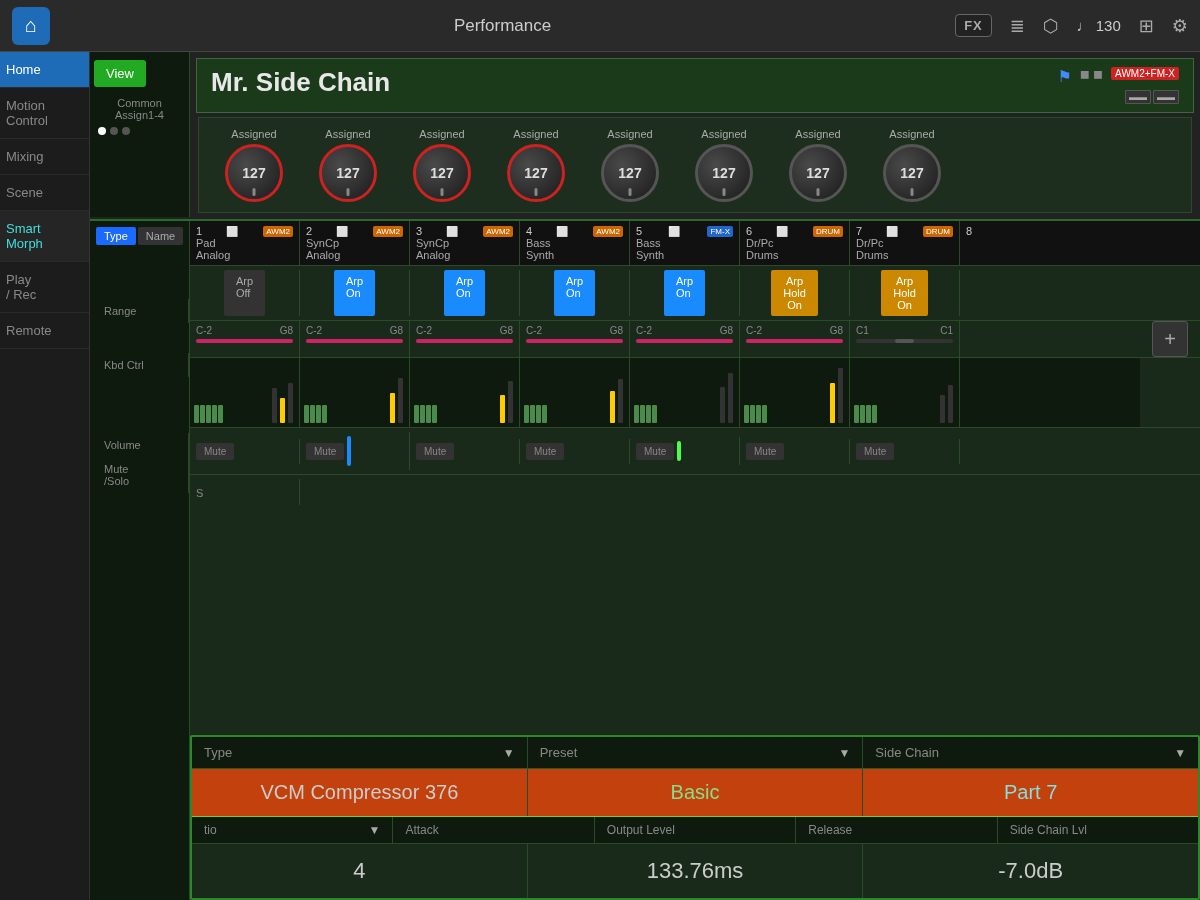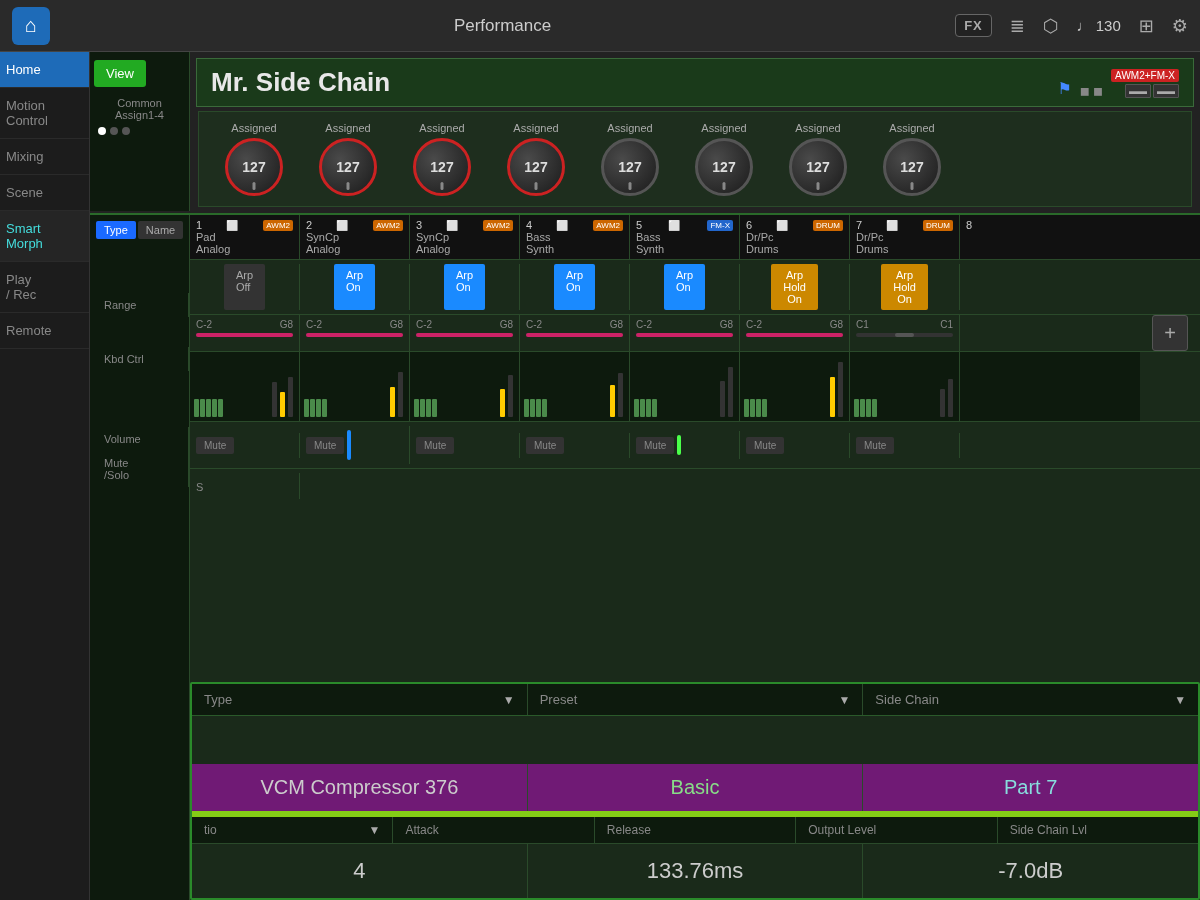--- a/index.html
+++ b/index.html
@@ -240,23 +240,22 @@
       border-right: 1px solid #2a4a2a;
       display: flex;
       justify-content: space-between;
       align-items: center;
     }
     .bp-header-cell.last { border-right: none; }
     .bp-arrow { color: #aaa; font-size: 12px; }
 
     .bp-value-row {
       display: flex;
-      background: #701a75;
-      border-bottom: 6px solid #84cc16;
-      margin-top: 48px;
+      background: #c2410c;
+      border-bottom: 1px solid #84cc16;
     }
     .bp-value-cell {
       flex: 1;
       padding: 12px;
       text-align: center;
       color: #ccc;
       font-size: 20px;
       border-right: 1px solid #2a4a2a;
     }
     .bp-value-cell.last { border-right: none; }
@@ -337,36 +336,36 @@
       padding: 4px 8px;
     }
     .dot {
       width: 8px; height: 8px;
       border-radius: 50%;
       background: #555;
     }
     .dot.active { background: #fff; }
     .instr-header-row {
       display: flex;
-      align-items: flex-end;
+      align-items: flex-start;
       background: #1a3a1a;
       border: 1px solid #3a6a3a;
       margin: 6px 6px 0 6px;
       padding: 8px 14px;
     }
     .instr-name-text {
       color: #e8e8e8;
       font-size: 26px;
       font-weight: bold;
       flex: 1;
     }
     .badge-group {
       display: flex;
       flex-direction: column;
-      gap: 2px;
+      gap: 10px;
       align-items: flex-end;
     }
     .badge-row1 {
       background: #cc2222;
       color: white;
       font-size: 10px;
       padding: 1px 4px;
       border-radius: 2px;
     }
     .badge-row2 {
@@ -883,24 +882,24 @@
 
         <div class="bp-params-header">
           <div class="bp-param-cell">
             <span>tio</span>
             <span class="bp-arrow">▼</span>
           </div>
           <div class="bp-param-cell">
             <span>Attack</span>
           </div>
           <div class="bp-param-cell">
+            <span>Output Level</span>
+          </div>
+          <div class="bp-param-cell">
             <span>Release</span>
-          </div>
-          <div class="bp-param-cell">
-            <span>Output Level</span>
           </div>
           <div class="bp-param-cell last">
             <span>Side Chain Lvl</span>
           </div>
         </div>
 
         <div class="bp-params-value">
           <div class="bp-pv-cell">4</div>
           <div class="bp-pv-cell">133.76ms</div>
           <div class="bp-pv-cell last">-7.0dB</div>

